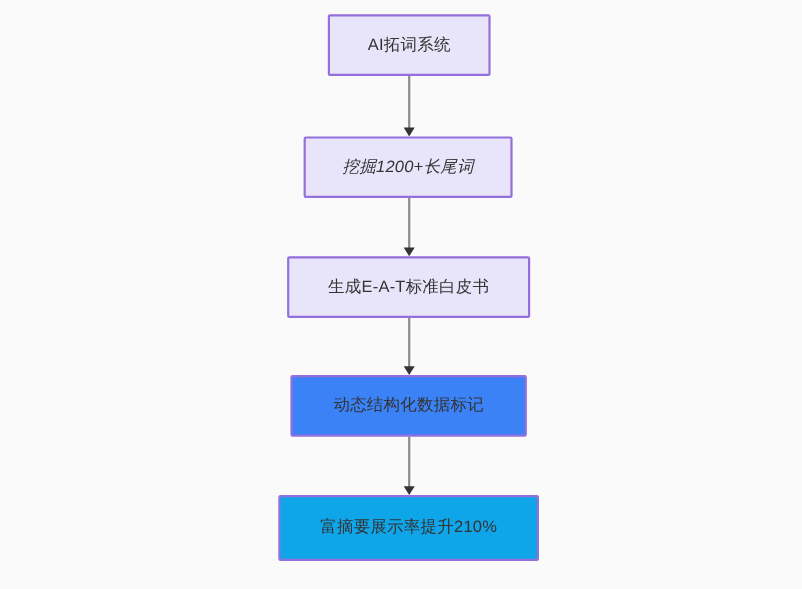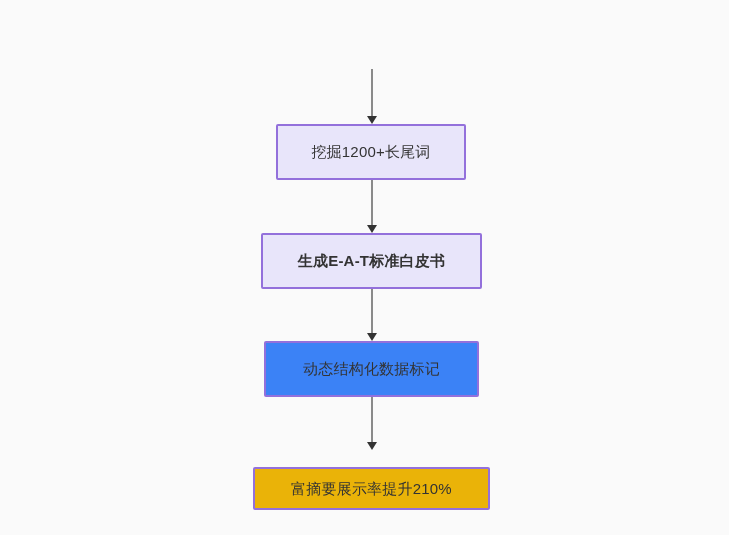--- a/index.html
+++ b/index.html
@@ -69,18 +69,19 @@
   </div>
   <div class="edge" id="edge-2" style="left: 371px; top: 289px; width: 2px; height: 52px;">
     <div class="edge-line" style="height: 46px; background: rgb(138, 138, 138);"></div>
     <div class="edge-head" style="top: 44px; border-top-color: rgb(51, 51, 51);"></div>
   </div>
   <div class="edge" id="edge-3" style="left: 371px; top: 397px; width: 2px; height: 53px;">
     <div class="edge-line" style="height: 47px; background: rgb(138, 138, 138);"></div>
     <div class="edge-head" style="top: 45px; border-top-color: rgb(51, 51, 51);"></div>
   </div>
 
-  <div class="node" id="node-1" style="left: 276px; top: 124px; width: 190px; height: 56px; background: rgb(232, 229, 250); border-color: rgb(147, 112, 219); color: rgb(51, 51, 51);">挖掘1200+长尾词</div>
-  <div class="node" id="node-2" style="left: 261px; top: 233px; width: 221px; height: 56px; background: rgb(232, 229, 250); border-color: rgb(147, 112, 219); color: rgb(51, 51, 51); font-weight: bold;">生成E-A-T标准白皮书</div>
+  <div class="node" id="node-0" style="left: 298px; top: 13px; width: 148px; height: 56px; background: rgb(232, 229, 250); border-color: rgb(147, 112, 219); color: rgb(51, 51, 51);">AI拓词系统</div>
+  <div class="node" id="node-1" style="left: 276px; top: 124px; width: 190px; height: 56px; background: rgb(232, 229, 250); border-color: rgb(147, 112, 219); color: rgb(51, 51, 51); font-style: italic;">挖掘1200+长尾词</div>
+  <div class="node" id="node-2" style="left: 261px; top: 233px; width: 221px; height: 56px; background: rgb(232, 229, 250); border-color: rgb(147, 112, 219); color: rgb(51, 51, 51);">生成E-A-T标准白皮书</div>
   <div class="node" id="node-3" style="left: 264px; top: 341px; width: 215px; height: 56px; background: #3b82f6; border-color: rgb(147, 112, 219); color: rgb(51, 51, 51);">动态结构化数据标记</div>
-  <div class="node" id="node-4" style="left: 253px; top: 467px; width: 237px; height: 43px; background: #eab308; border-color: rgb(147, 112, 219); color: rgb(51, 51, 51);">富摘要展示率提升210%</div>
+  <div class="node" id="node-4" style="left: 253px; top: 450px; width: 237px; height: 60px; background: #0ea5e9; border-color: rgb(147, 112, 219); color: rgb(51, 51, 51);">富摘要展示率提升210%</div>
 
 </div>
 
 </body></html>

